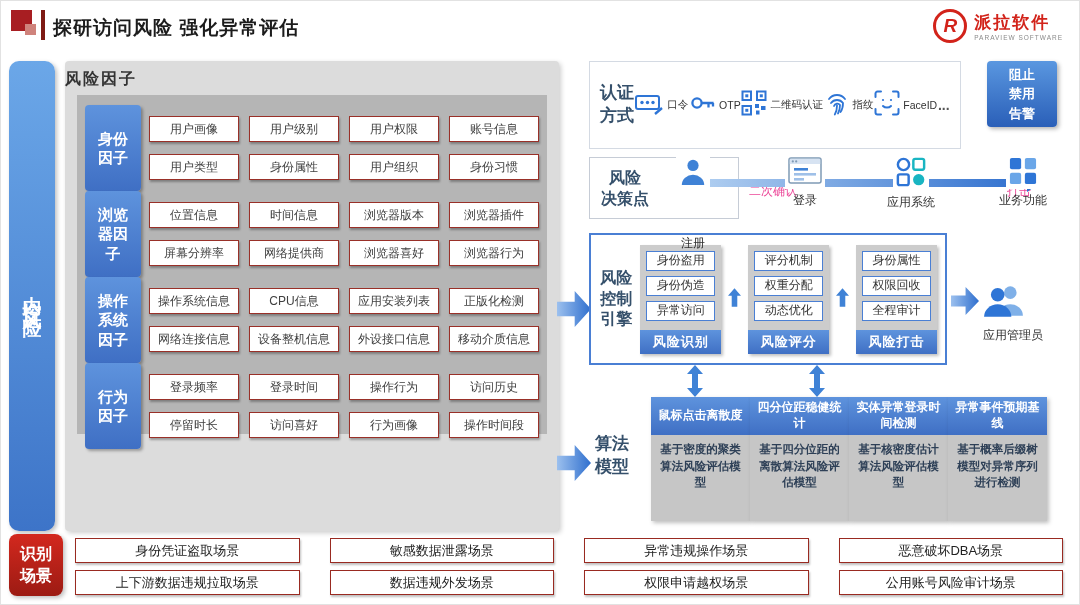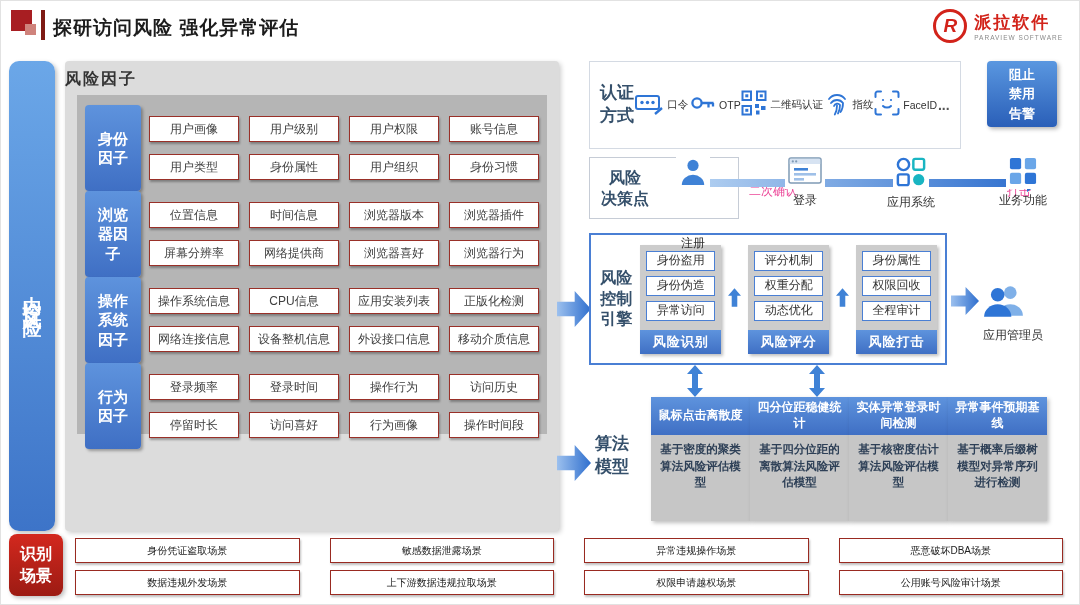--- a/index.html
+++ b/index.html
@@ -78,21 +78,21 @@
   .vdbl{position:absolute;top:364px;}
   .vdbl-1{left:686px;} .vdbl-2{left:808px;}
   .algo-label{position:absolute;left:594px;top:432px;font-weight:bold;font-size:17px;color:#35506b;line-height:1.35;text-align:left;}
   .algo-cards{position:absolute;left:650px;top:396px;display:flex;}
   .algo-card{width:99px;height:124px;display:flex;flex-direction:column;box-shadow:2px 2px 4px rgba(0,0,0,.25);}
   .algo-head{color:#fff;font-weight:bold;font-size:12px;min-height:38px;display:flex;align-items:center;justify-content:center;text-align:center;padding:3px 4px;line-height:1.3;}
   .algo-body{flex:1;background:#c6c6c6;color:#2e4057;font-size:11.5px;font-weight:bold;padding:6px 5px;text-align:center;line-height:1.45;}
 
   
   .scen-grid{position:absolute;left:74px;top:537px;width:988px;display:grid;grid-template-columns:repeat(4,1fr);gap:7px 30px;}
-  .scenario{height:25px;background:#fff;border:1.5px solid #992a21;display:flex;align-items:center;justify-content:center;font-size:10px;color:#222;box-shadow:1px 2px 2px rgba(0,0,0,.25);}
+  .scenario{height:25px;background:#fff;border:1.5px solid #992a21;display:flex;align-items:center;justify-content:center;font-size:13px;color:#222;box-shadow:1px 2px 2px rgba(0,0,0,.25);}
 </style>
 </head>
 <body>
 
 <div class="page">
 
   <div class="deco-sq1"></div>
   <div class="deco-sq2"></div>
   <div class="title-bar"></div>
   <div class="page-title">探研访问风险 强化异常评估</div>
@@ -363,19 +363,19 @@
       <div class="algo-head blue-grad">异常事件预期基线</div>
       <div class="algo-body">基于概率后缀树模型对异常序列进行检测</div>
     </div>
   </div>
 
   <div class="scen-grid">
     <div class="scenario">身份凭证盗取场景</div>
     <div class="scenario">敏感数据泄露场景</div>
     <div class="scenario">异常违规操作场景</div>
     <div class="scenario">恶意破坏DBA场景</div>
+    <div class="scenario">上下游数据违规拉取场景</div>
     <div class="scenario">数据违规外发场景</div>
-    <div class="scenario">上下游数据违规拉取场景</div>
     <div class="scenario">权限申请越权场景</div>
     <div class="scenario">公用账号风险审计场景</div>
   </div>
 
 </div>
 
 </body></html>

